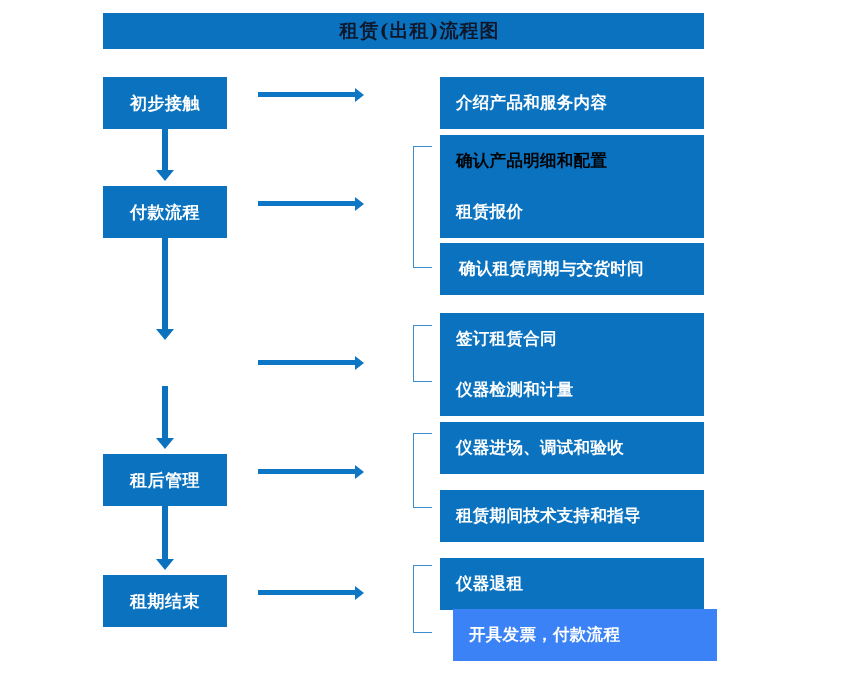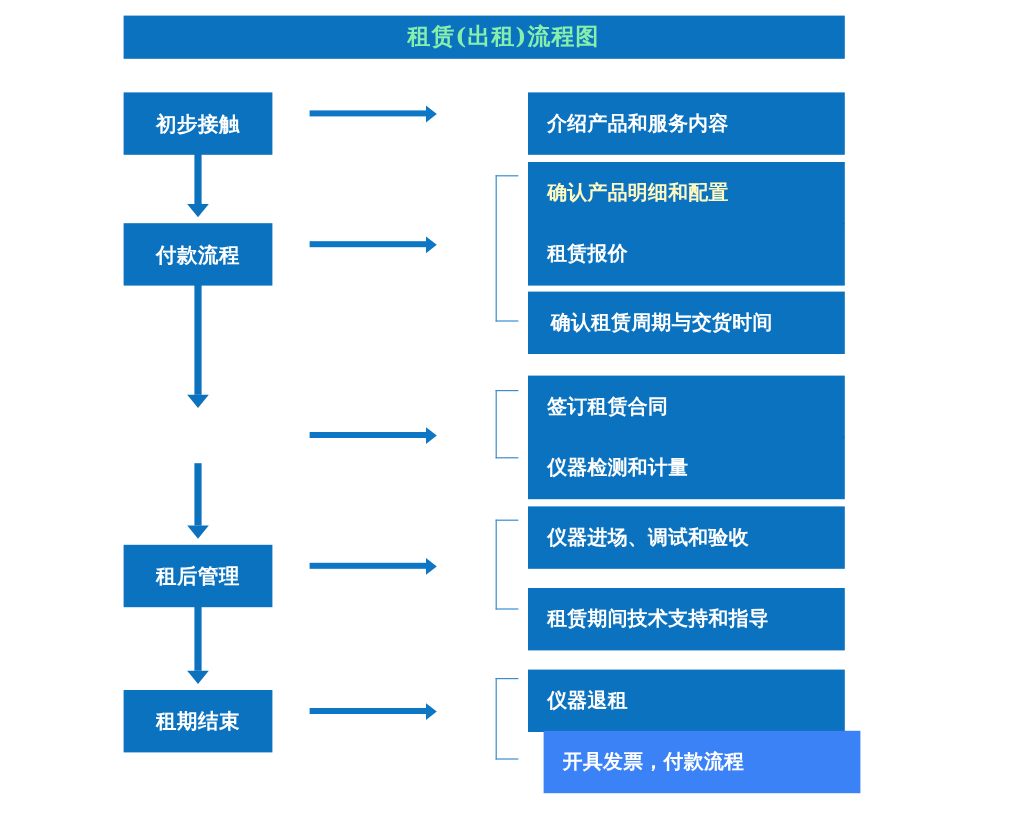--- a/index.html
+++ b/index.html
@@ -84,21 +84,21 @@
     border-bottom:1.6px solid #3c8dcd;
     box-sizing:border-box;
   }
 </style>
 </head>
 <body style="background: rgb(255, 255, 255);">
 
 <div id="canvas">
 
   <div class="title-bar" style="background: rgb(10, 114, 191);">
-    <span class="t" style="color: #86efac; margin-left: 32px;">租赁(出租)流程图</span>
+    <span class="t" style="color: #0f172a; margin-left: 32px;">租赁(出租)流程图</span>
   </div>
 
   <div class="node stage" style="left: 103px; top: 77px; background: rgb(10, 114, 191);">
     <span class="label" style="color: rgb(255, 255, 255);">初步接触</span>
   </div>
 
   <div class="node stage" style="left: 103px; top: 186px; background: rgb(10, 114, 191);">
     <span class="label" style="color: rgb(255, 255, 255);">付款流程</span>
   </div>
 
@@ -159,21 +159,21 @@
   <div class="bracket" style="left: 413px; top: 146px; height: 122px; border-left-color: rgb(60, 141, 205); border-top-color: rgb(60, 141, 205); border-bottom-color: rgb(60, 141, 205);"></div>
   <div class="bracket" style="left: 413px; top: 325px; height: 57px; border-left-color: rgb(60, 141, 205); border-top-color: rgb(60, 141, 205); border-bottom-color: rgb(60, 141, 205);"></div>
   <div class="bracket" style="left: 413px; top: 433px; height: 75px; border-left-color: rgb(60, 141, 205); border-top-color: rgb(60, 141, 205); border-bottom-color: rgb(60, 141, 205);"></div>
   <div class="bracket" style="left: 413px; top: 565px; height: 68px; border-left-color: rgb(60, 141, 205); border-top-color: rgb(60, 141, 205); border-bottom-color: rgb(60, 141, 205);"></div>
 
   <div class="node task" style="left: 440px; top: 77px; background: rgb(10, 114, 191);">
     <span class="label" style="color: rgb(255, 255, 255);">介绍产品和服务内容</span>
   </div>
 
   <div class="node task" style="left: 440px; top: 135px; background: rgb(10, 114, 191);">
-    <span class="label" style="color: #fef9c3;">确认产品明细和配置</span>
+    <span class="label" style="color: #000000;">确认产品明细和配置</span>
   </div>
   <div class="node task" style="left: 440px; top: 186px; background: rgb(10, 114, 191);">
     <span class="label" style="color: rgb(255, 255, 255);">租赁报价</span>
   </div>
   <div class="node task" style="left: 440px; top: 243px; background: rgb(10, 114, 191); padding-left: 19px;">
     <span class="label" style="color: rgb(255, 255, 255);">确认租赁周期与交货时间</span>
   </div>
 
   <div class="node task" style="left: 440px; top: 313px; background: rgb(10, 114, 191);">
     <span class="label" style="color: rgb(255, 255, 255);">签订租赁合同</span>

